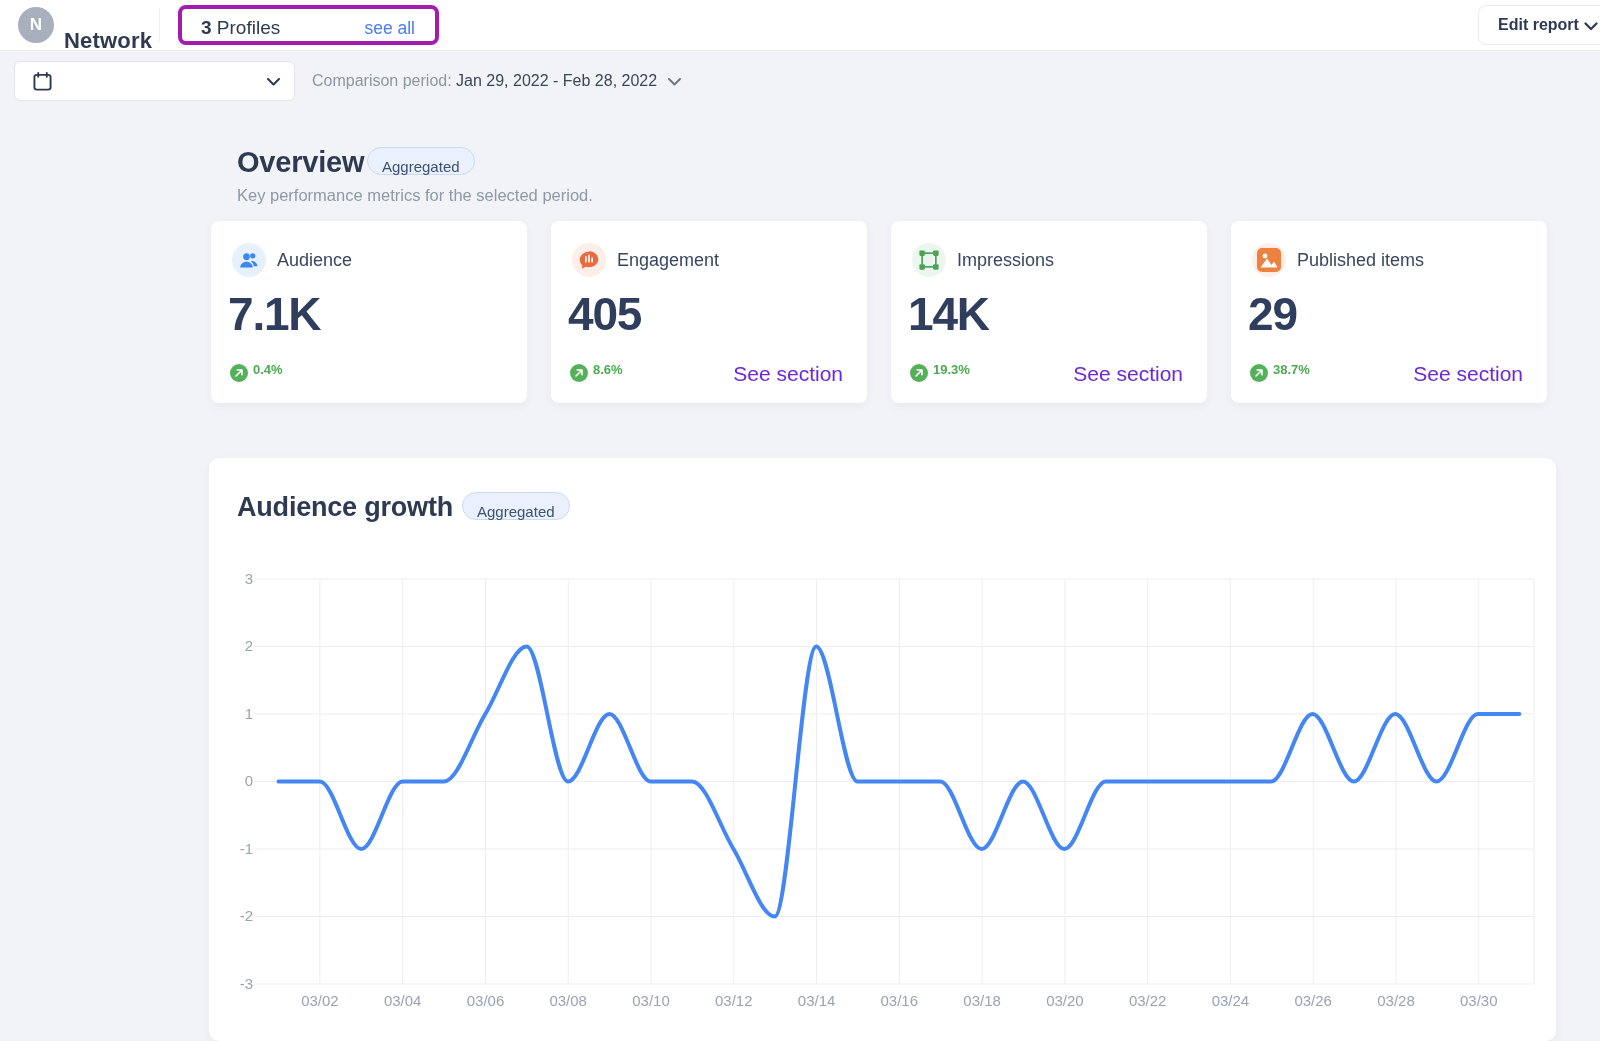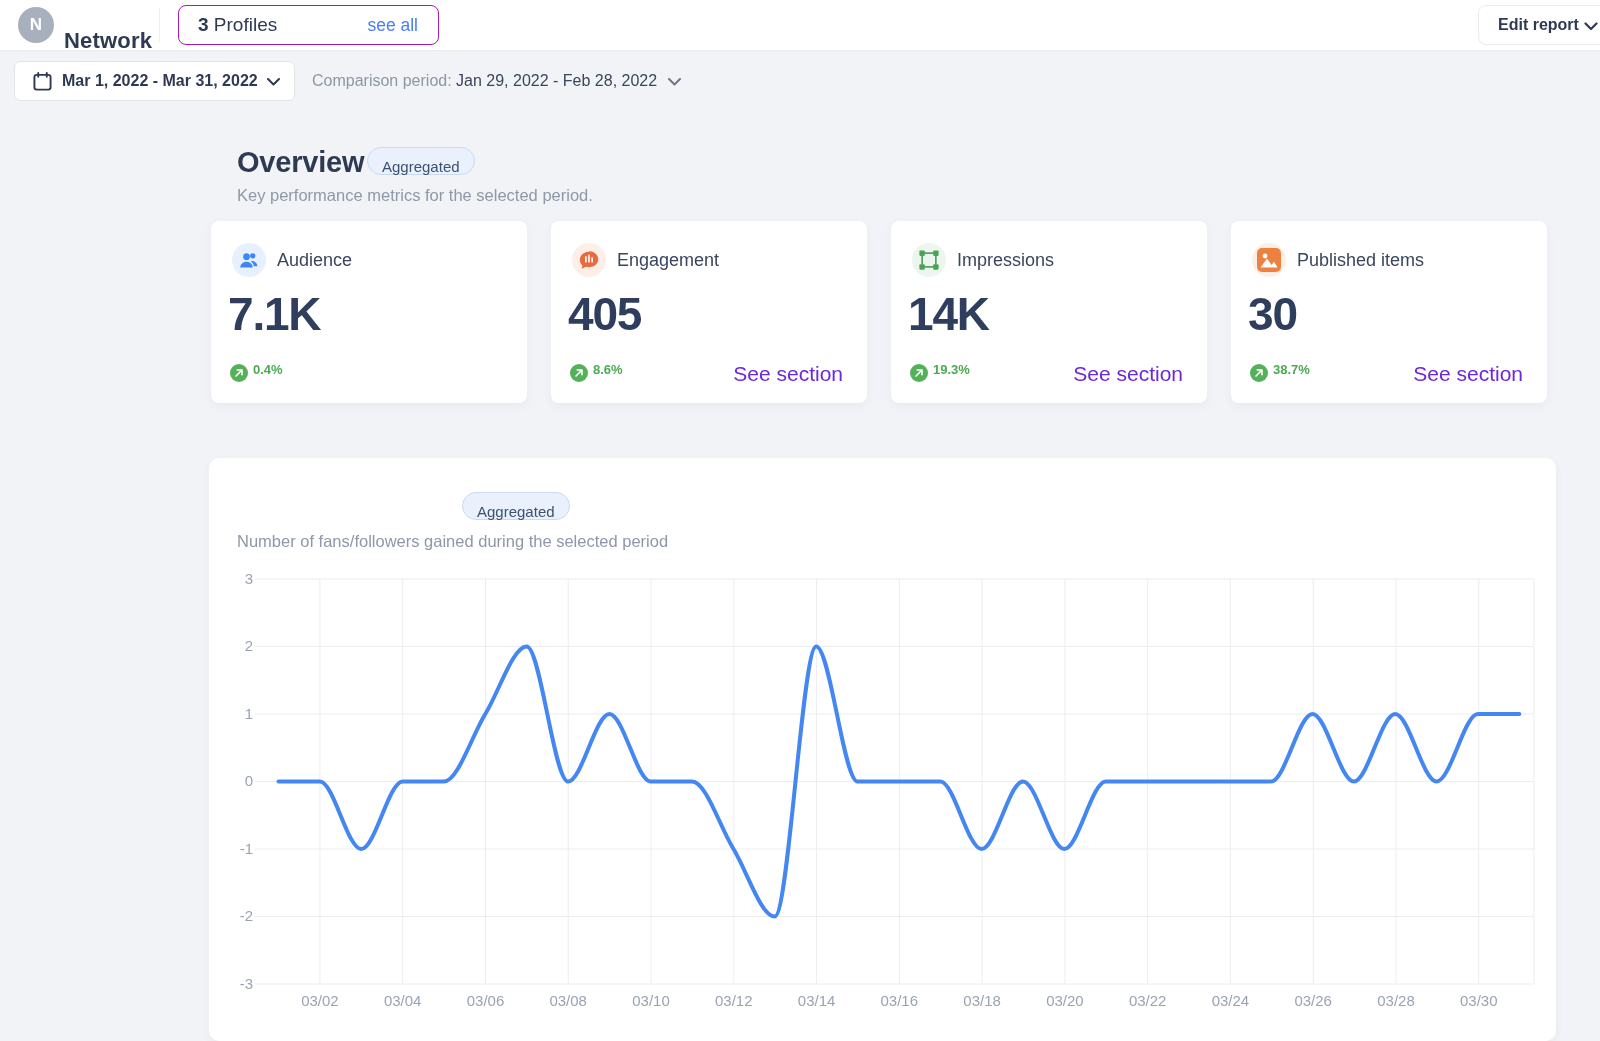--- a/index.html
+++ b/index.html
@@ -2,21 +2,21 @@
 <html><head>
 <meta charset="utf-8">
 <style>
 * { margin:0; padding:0; box-sizing:border-box; }
 html,body { width:1600px; height:1041px; overflow:hidden; }
 body { font-family:"Liberation Sans",sans-serif; background:#f2f3f6; position:relative; }
 .topbar { position:absolute; left:0; top:0; width:1600px; height:51px; background:#fff; border-bottom:1px solid #eceef1; }
 .avatar { position:absolute; left:18px; top:7px; width:36px; height:36px; border-radius:50%; background:#a7b0bc; color:#fff; font-weight:bold; font-size:17px; text-align:center; line-height:36px; }
 .brand { position:absolute; left:64px; top:16px; height:50px; line-height:50px; font-size:22px; font-weight:bold; color:#2d3a52; letter-spacing:0.2px; }
 .tdivider { position:absolute; left:159px; top:8px; width:1px; height:34px; background:#eceef1; }
-.profilesbox { position:absolute; left:178px; top:5px; width:261px; height:40px; border:1px solid #a21caf; border-radius:8px; background:#fff; }
+.profilesbox { position:absolute; left:178px; top:5px; width:261px; height:40px; border:4px solid #a21caf; border-radius:8px; background:#fff; }
 .profilesbox .lbl { position:absolute; left:19px; top:0; line-height:38px; font-size:19px; color:#2d3a52; }
 .profilesbox .seeall { position:absolute; right:20px; top:0; line-height:38px; font-size:17.5px; color:#4a7df6; }
 .editbtn { position:absolute; left:1478px; top:5px; width:170px; height:40px; border:1px solid #e9ebef; border-radius:8px; background:#fff; font-size:16px; font-weight:bold; color:#2d3a52; line-height:38px; padding-left:19px; white-space:nowrap; }
 .datebox { position:absolute; left:14px; top:61px; width:281px; height:40px; background:#fff; border:1px solid #e2e4e9; border-radius:6px; }
 .datebox .txt { position:absolute; left:47px; top:0; line-height:38px; font-size:16px; white-space:nowrap; color:#2d3a52; font-weight:bold; }
 .comprow { position:absolute; left:312px; top:61px; height:40px; line-height:40px; font-size:16px; white-space:nowrap; color:#8b96a6; }
 .comprow b { color:#3a465c; font-weight:normal; }
 .h2 { font-size:29px; font-weight:bold; color:#2d3a52; letter-spacing:-0.2px; }
 .pill { display:inline-block; height:28px; line-height:26px; padding:6px 14px; border:1px solid #c9daf3; background:#eaf1fc; border-radius:15px; font-size:15px; color:#3c5270; }
 .sub { font-size:16.5px; color:#8e98a8; }
@@ -49,21 +49,20 @@
   <div class="editbtn">Edit report <svg width="14" height="9" viewBox="0 0 14 9" style="position:absolute;left:105px;top:16px">
         <path d="M1.5 1.5 L7 7 L12.5 1.5" stroke="#2d3a52" stroke-width="2.2" fill="none" stroke-linecap="round" stroke-linejoin="round"></path>
       </svg></div>
 </div>
 <div class="datebox">
   <svg width="19" height="19" viewBox="0 0 20 20" style="position:absolute;left:18px;top:10px">
       <rect x="1.5" y="3" width="17" height="15.5" rx="2.5" fill="none" stroke="#2d3a52" stroke-width="2"></rect>
       <line x1="5.5" y1="1" x2="5.5" y2="5" stroke="#2d3a52" stroke-width="2" stroke-linecap="round"></line>
       <line x1="14.5" y1="1" x2="14.5" y2="5" stroke="#2d3a52" stroke-width="2" stroke-linecap="round"></line>
     </svg>
-  <span class="txt">Mar 1, 2022 - Mar 31, 2022</span>
   <svg width="13" height="8" viewBox="0 0 13 8" style="position:absolute;right:14px;top:16px">
       <path d="M1 1 L6.5 6.5 L12 1" stroke="#2d3a52" stroke-width="2" fill="none" stroke-linecap="round" stroke-linejoin="round"></path>
     </svg>
 </div>
 <div class="comprow">Comparison period: <b>Jan 29, 2022 - Feb 28, 2022</b>
   <svg width="13" height="8" viewBox="0 0 13 8" style="margin-left:6px">
       <path d="M1 1 L6.5 6.5 L12 1" stroke="#6b7687" stroke-width="2" fill="none" stroke-linecap="round" stroke-linejoin="round"></path>
     </svg>
 </div>
 
@@ -150,35 +149,35 @@
 
 <div class="card" style="left:1231px">
   <div class="cicon" style="background:#fdefe7">
     <svg width="26" height="26" viewBox="0 0 26 26" style="position:absolute;left:4px;top:4px">
       <rect x="1" y="1" width="24" height="24" rx="5" fill="#ed8140"></rect>
       <circle cx="9" cy="9" r="2.4" fill="#fff"></circle>
       <path d="M4.5 20.5 L11 11.5 L15.5 18 L18 14.5 L21.5 20.5 Z" fill="#fff"></path>
     </svg>
   </div>
   <div class="clabel">Published items</div>
-  <div class="cnum">30</div>
+  <div class="cnum">29</div>
   <div class="cfoot">
       <span class="gbadge">
         <svg width="10" height="10" viewBox="0 0 10 10" style="position:absolute;left:4px;top:4px">
           <path d="M2 8 L8 2 M3.2 2 H8 V6.8" stroke="#fff" stroke-width="1.6" fill="none" stroke-linecap="round" stroke-linejoin="round"></path>
         </svg>
       </span>
       <span class="gpct">38.7%</span>
     </div>
   <div class="seesec">See section</div>
 </div>
 
 <div class="chartcard">
+  <div class="h2 agh">Audience growth</div>
   <div class="pill agpill">Aggregated</div>
-  <div class="sub agsub">Number of fans/followers gained during the selected period</div>
   <svg width="1347" height="583" viewBox="0 0 1347 583" style="position:absolute;left:0;top:0">
     <g stroke="#ededf1" stroke-width="1">
 
       <line x1="46" y1="121" x2="1325" y2="121"></line>
       <line x1="46" y1="188.5" x2="1325" y2="188.5"></line>
       <line x1="46" y1="256" x2="1325" y2="256"></line>
       <line x1="46" y1="323.5" x2="1325" y2="323.5"></line>
       <line x1="46" y1="391" x2="1325" y2="391"></line>
       <line x1="46" y1="458.5" x2="1325" y2="458.5"></line>
       <line x1="46" y1="526" x2="1325" y2="526"></line>

